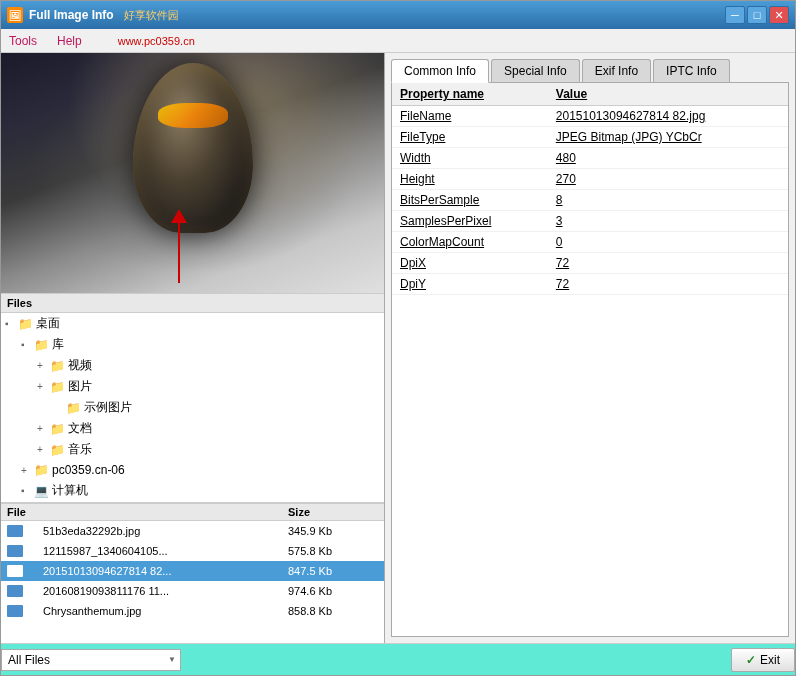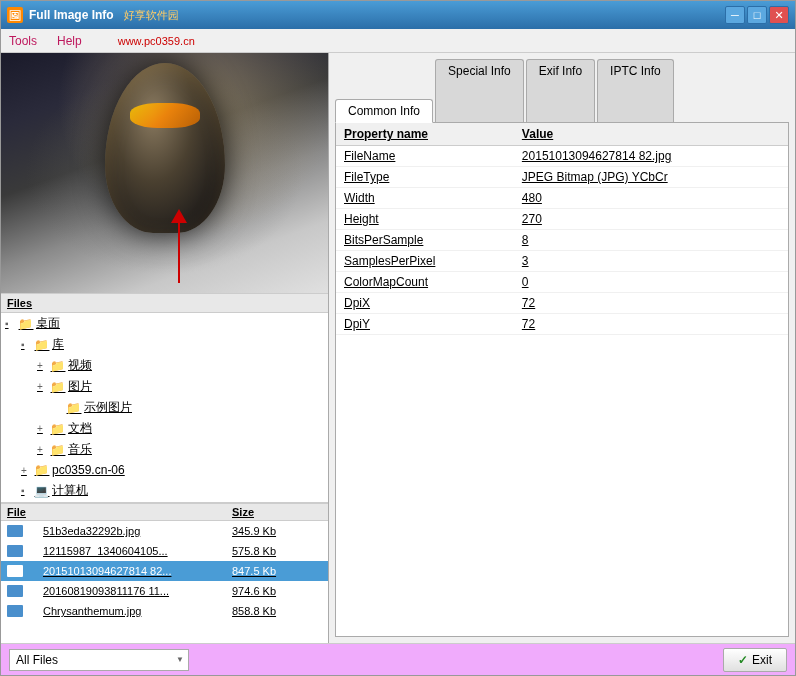--- a/index.html
+++ b/index.html
@@ -81,26 +81,25 @@
 
     
     .main-content {
       display: flex;
       flex: 1;
       overflow: hidden;
     }
 
     
     .left-panel {
-      width: 328px;
+      width: 384px;
       flex-shrink: 0;
       display: flex;
       flex-direction: column;
       border-right: 1px solid #aaa;
-      text-decoration: underline;
     }
 
     
     .image-preview {
       height: 240px;
       background: linear-gradient(180deg, #1a1a2e 0%, #16213e 30%, #c5c5c5 70%, #e8e8e8 100%);
       position: relative;
       overflow: hidden;
       flex-shrink: 0;
     }
@@ -249,21 +248,20 @@
       border-bottom: none;
       margin-right: 2px;
       border-radius: 3px 3px 0 0;
     }
     .tab.active {
       background: white;
       border-bottom: 1px solid white;
       margin-bottom: -1px;
       z-index: 1;
       position: relative;
-      margin-top: 40px;
     }
 
     
     .info-table-container {
       flex: 1;
       background: white;
       border: 1px solid #aaa;
       border-top: none;
       overflow-y: auto;
       text-decoration: underline;
@@ -282,23 +280,23 @@
     }
     .info-table td {
       padding: 3px 8px;
       font-size: 12px;
       border-bottom: 1px solid #f0f0f0;
       vertical-align: top;
     }
 
     
     .bottom-bar {
-      background: #f0abfc;
+      background: #5eead4;
       border-top: 1px solid #ccc;
-      padding: 4px 8px;
+      padding: 4px 0;
       display: flex;
       align-items: center;
       justify-content: space-between;
       height: 32px;
       flex-shrink: 0;
     }
     .all-files-dropdown {
       border: 1px solid #aaa;
       background: white;
       padding: 2px 20px 2px 6px;

